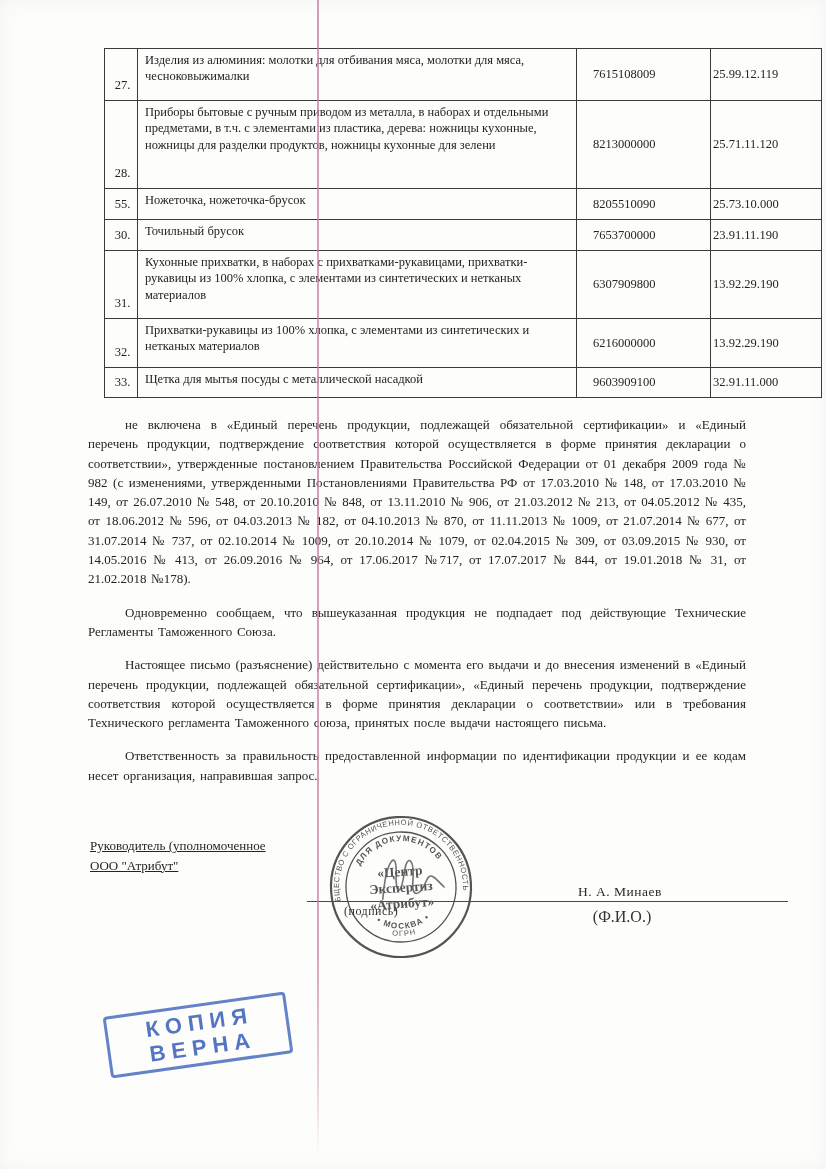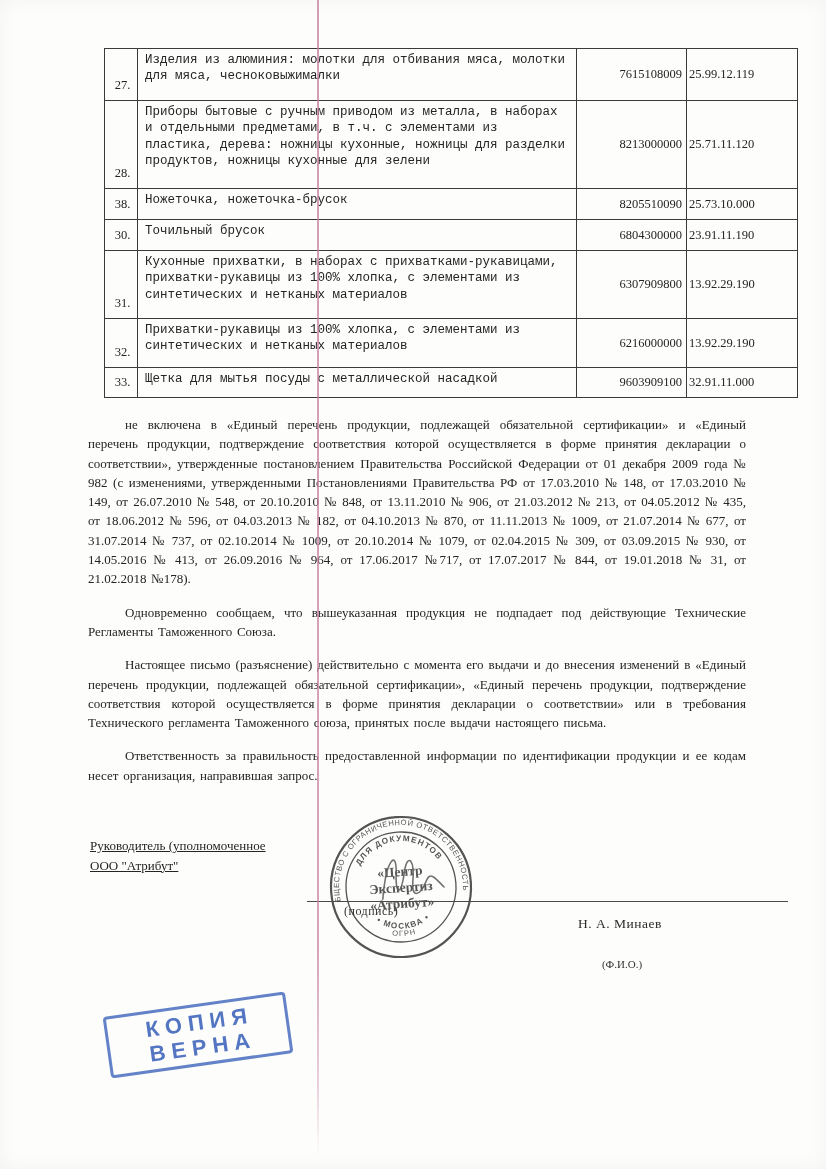--- a/index.html
+++ b/index.html
@@ -21,22 +21,22 @@
     z-index:30;pointer-events:none;
   }
   
   table.goods{
     position:absolute;left:104px;top:48px;width:664px;
     border-collapse:collapse;table-layout:fixed;
     font-size:12.5px;line-height:16.4px;color:#242424;
   }
   table.goods td{border:1.4px solid #3a3a3a;}
   td.num{width:29px;vertical-align:bottom;text-align:center;padding:0 0 7px 3px;}
-  td.desc{width:421px;vertical-align:top;text-align:left;padding:3px 10px 3px 7px;font-family:Liberation Mono, monospace;}
-  td.code{width:101px;vertical-align:middle;text-align:right;padding:0 4px;}
+  td.desc{width:421px;vertical-align:top;text-align:left;padding:3px 10px 3px 7px;}
+  td.code{width:101px;vertical-align:middle;text-align:left;padding:0 16px;}
   td.okpd{width:106px;vertical-align:middle;text-align:left;padding:0 2px;}
   
   .body-text{
     position:absolute;left:88px;top:415px;width:658px;
     font-size:13px;line-height:19.3px;text-align:justify;color:#242424;
     word-spacing:1.5px;
   }
   .body-text p{margin:0 0 14px 0;text-indent:37px;}
   
   .sig-left{
@@ -47,25 +47,25 @@
   .sig-line{
     position:absolute;left:307px;top:901px;width:481px;height:0;
     border-top:1.6px solid #4a4a4a;z-index:5;
   }
   .podpis-label{
     position:absolute;left:344px;top:904px;width:80px;
     font-size:12px;color:#333;letter-spacing:0.5px;z-index:6;
   }
   .fio-name{
     position:absolute;left:560px;top:884px;width:120px;
-    font-size:13.5px;color:#2a2a2a;text-align:center;letter-spacing:0.5px;z-index:6;margin-top:32px;
+    font-size:13.5px;color:#2a2a2a;text-align:center;letter-spacing:0.5px;z-index:6;
   }
   .fio-label{
-    position:absolute;left:582px;top:958px;width:80px;
-    font-size:11px;color:#333;text-align:center;z-index:6;
+    position:absolute;left:582px;top:908px;width:80px;
+    font-size:16px;color:#333;text-align:center;z-index:6;
   }
   
   svg.round-stamp{
     position:absolute;left:326px;top:812px;width:150px;height:150px;
     transform:rotate(-4deg);z-index:4;opacity:0.88;
   }
   
   .copy-stamp{
     position:absolute;left:106px;top:1004px;width:178px;height:56px;
     border:3.5px solid rgba(60,99,186,0.8);border-radius:4px;
@@ -92,29 +92,29 @@
         <td class="code">7615108009</td>
         <td class="okpd">25.99.12.119</td>
       </tr>
       <tr style="height:88px">
         <td class="num">28.</td>
         <td class="desc">Приборы бытовые с ручным приводом из металла, в наборах и отдельными предметами, в т.ч. с элементами из пластика, дерева: ножницы кухонные, ножницы для разделки продуктов, ножницы кухонные для зелени</td>
         <td class="code">8213000000</td>
         <td class="okpd">25.71.11.120</td>
       </tr>
       <tr style="height:31px">
-        <td class="num">38.</td>
+        <td class="num">55.</td>
         <td class="desc">Ножеточка, ножеточка-брусок</td>
         <td class="code">8205510090</td>
         <td class="okpd">25.73.10.000</td>
       </tr>
       <tr style="height:31px">
         <td class="num">30.</td>
         <td class="desc">Точильный брусок</td>
-        <td class="code">6804300000</td>
+        <td class="code">7653700000</td>
         <td class="okpd">23.91.11.190</td>
       </tr>
       <tr style="height:68px">
         <td class="num">31.</td>
         <td class="desc">Кухонные прихватки, в наборах с прихватками-рукавицами, прихватки-рукавицы из 100% хлопка, с элементами из синтетических и нетканых материалов</td>
         <td class="code">6307909800</td>
         <td class="okpd">13.92.29.190</td>
       </tr>
       <tr style="height:49px">
         <td class="num">32.</td>

